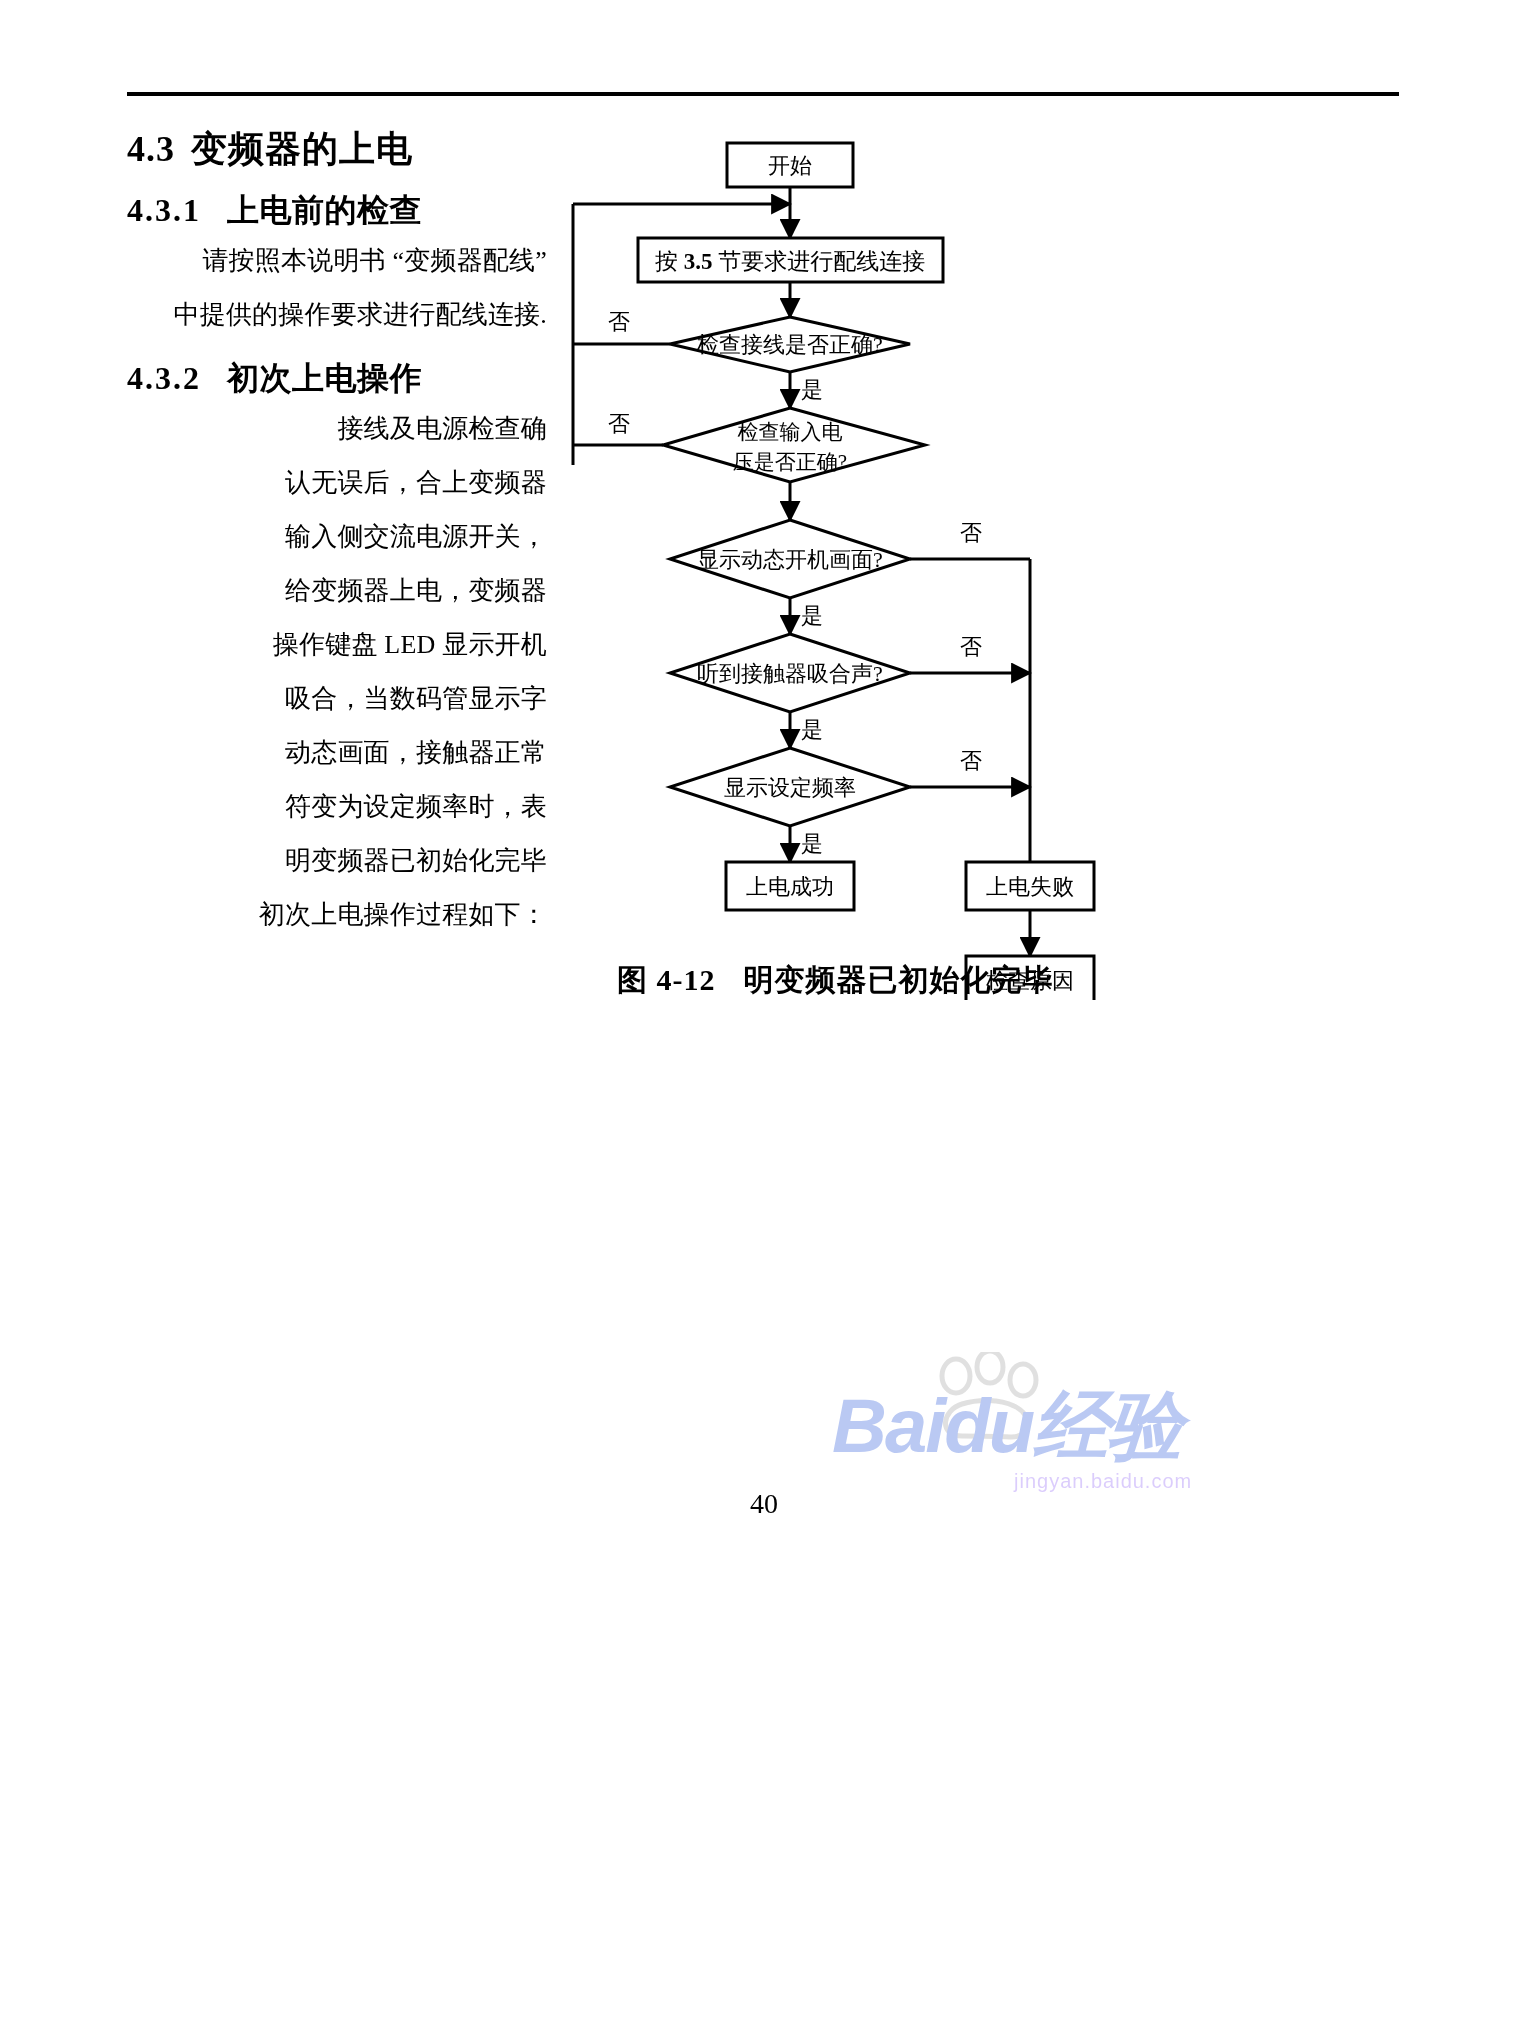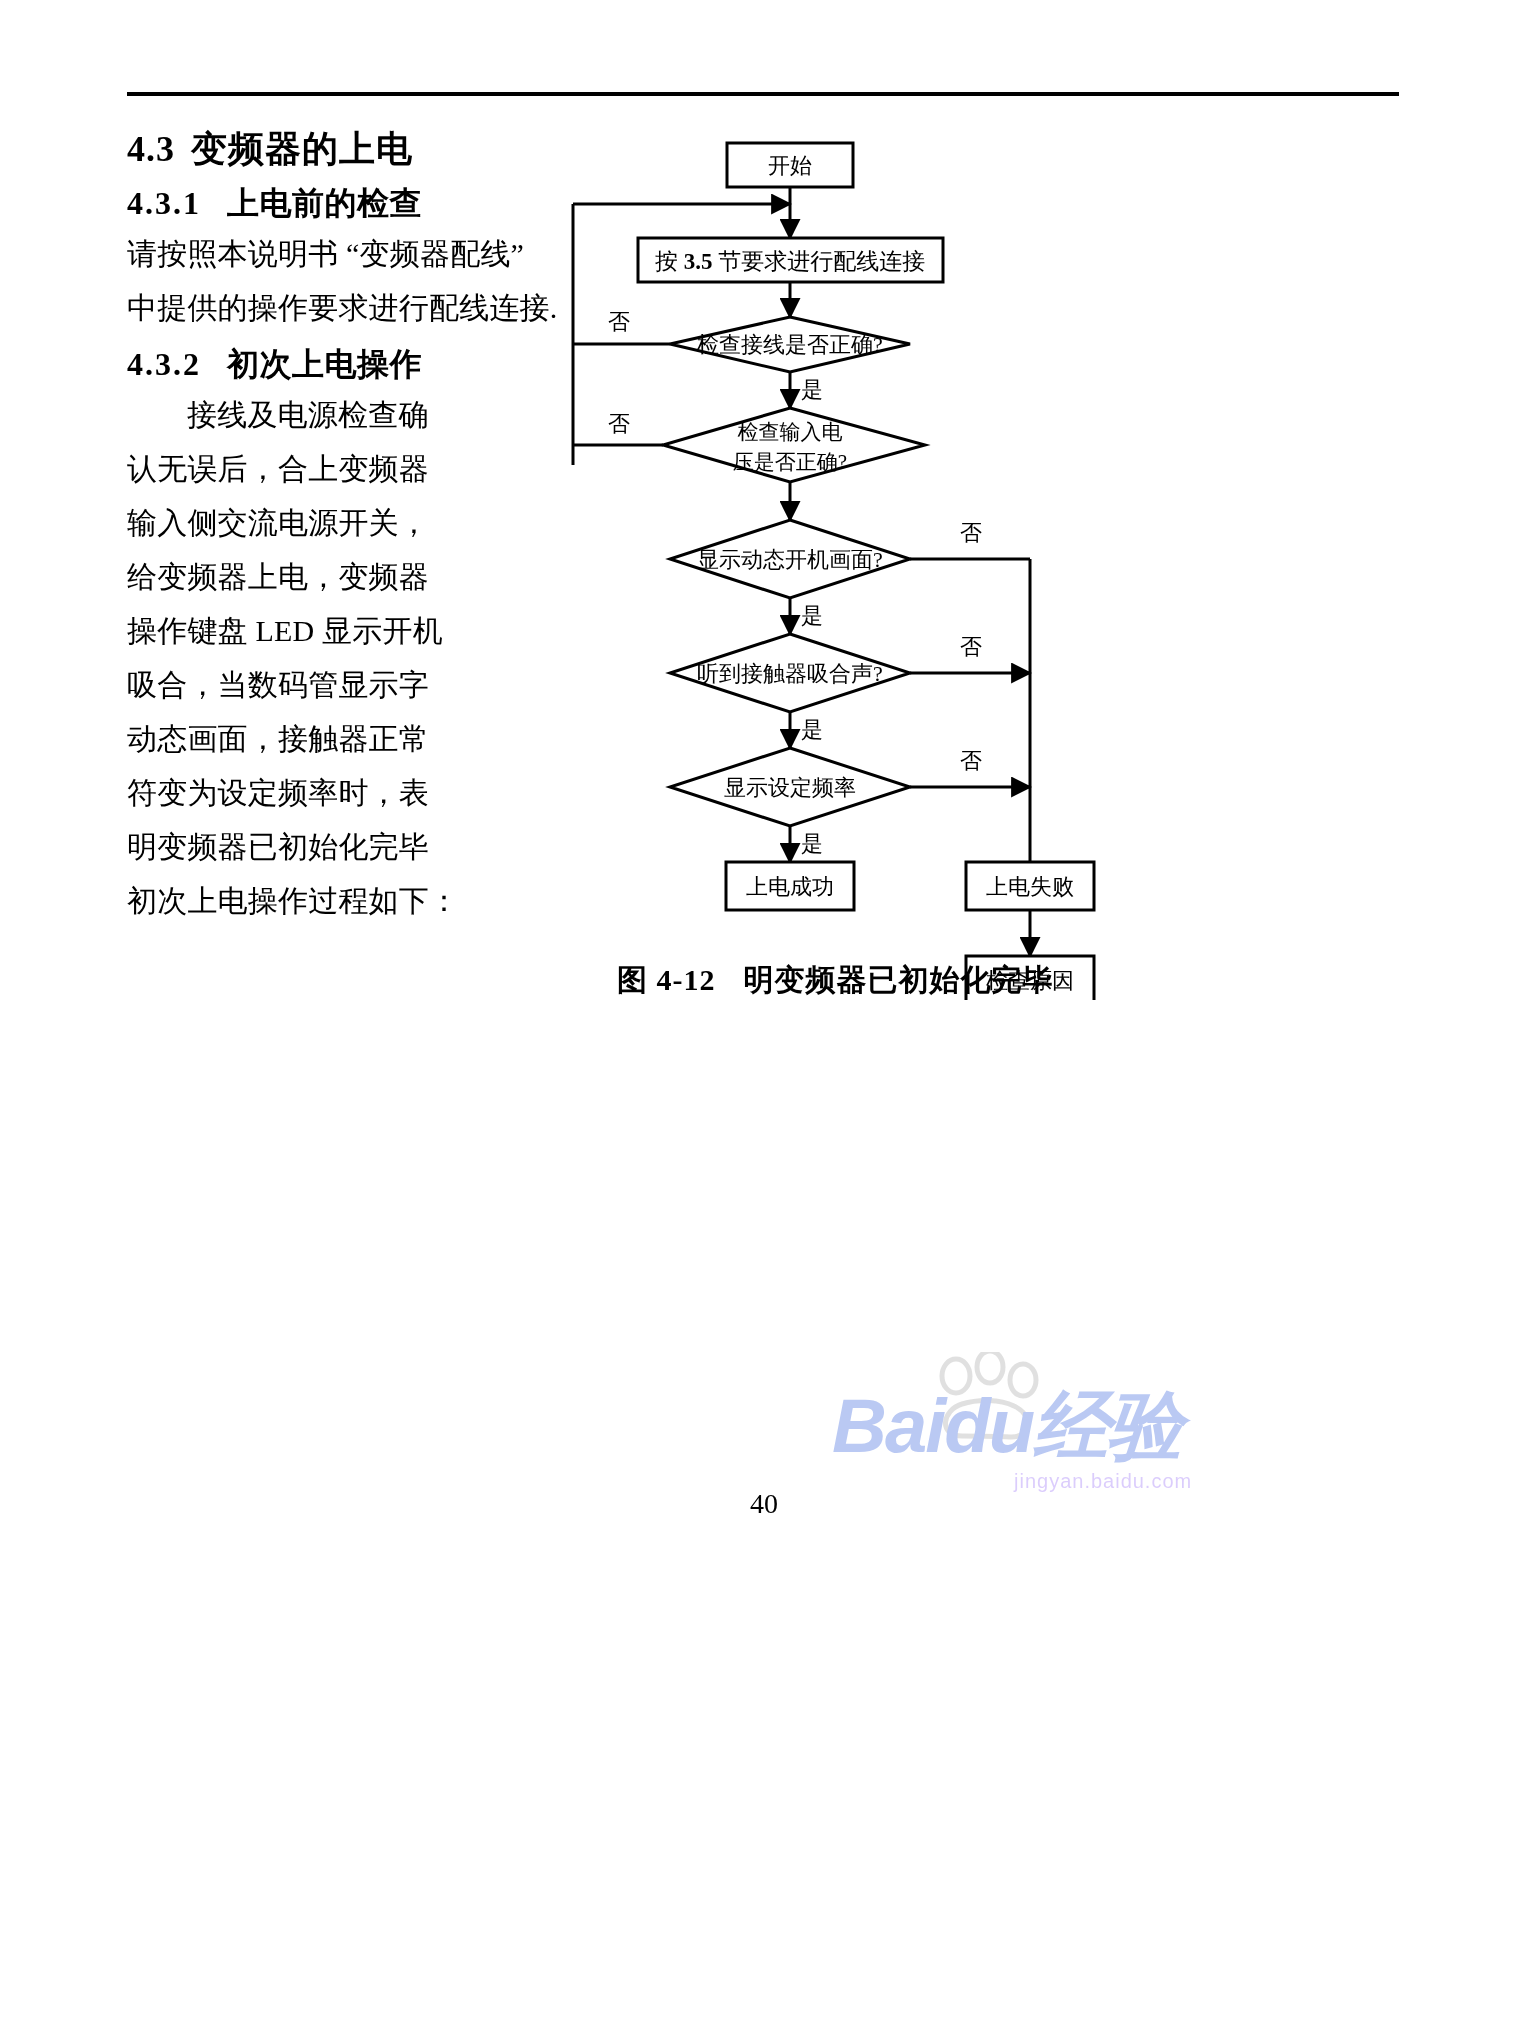--- a/index.html
+++ b/index.html
@@ -47,32 +47,33 @@
     letter-spacing: 1px;
     line-height: 1.32;
     margin: 0 0 4px 0;
     white-space: nowrap;
   }
   .h3 {
     font-size: 32px;
     font-weight: bold;
     letter-spacing: 0.5px;
     line-height: 1.35;
-    margin: 8px 0 2px 0;
+    margin: 15px 0 2px 0;
     white-space: nowrap;
   }
   .h3 .num { letter-spacing: 2px; }
   .h3 .gap { display: inline-block; width: 26px; }
   .h2 .gap { display: inline-block; width: 16px; }
 
   .body-line {
-    font-size: 30px;
+    font-size: 26px;
     line-height: 54px;
     letter-spacing: 0.2px;
     white-space: nowrap;
+    text-align: right;
   }
   .body-line.indent { text-indent: 60px; }
 
   
   .flow {
     position: absolute;
     left: 560px;
     top: 120px;
     width: 560px;
     height: 880px;

